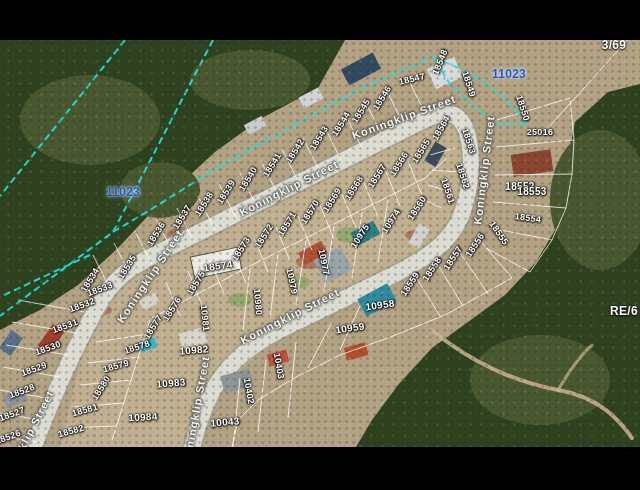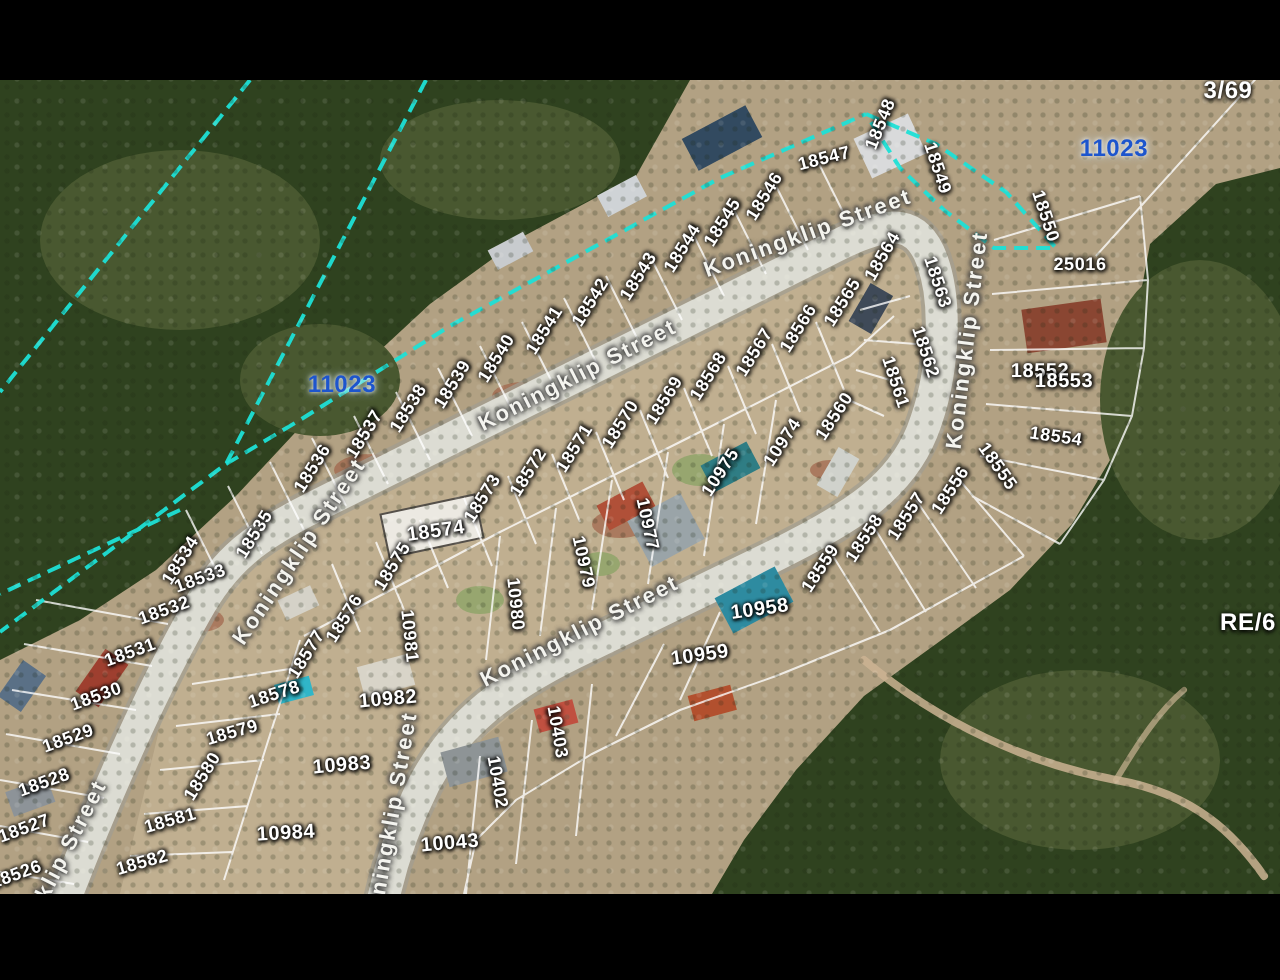--- a/index.html
+++ b/index.html
@@ -25,21 +25,21 @@
                  stroke-linejoin:round;stroke-linecap:round;opacity:.75;}
   .street-fill{stroke:var(--street,#dcdcd3);stroke-width:16;fill:none;
                stroke-linejoin:round;stroke-linecap:round;}
   .plines{stroke:var(--pline,#ffffff);stroke-width:1;opacity:.78;fill:none;}
   .cyan{stroke:var(--cyan,#1ee0d6);stroke-width:2;fill:none;stroke-dasharray:7 4;opacity:.95;}
   .map-label{position:absolute;white-space:nowrap;font-weight:bold;font-size:9px;color:#fff;
     text-shadow:0 0 2px #000,0 1px 2px #000,1px 0 2px #000;letter-spacing:.3px;pointer-events:none;}
   .street-label{font-size:11px;color:#f4f4ef;letter-spacing:1.1px;
     text-shadow:0 0 3px #555,0 1px 2px #333,0 -1px 2px #333;}
   .blue-label{font-size:12px;color:var(--blue,#1d55cd);
-    text-shadow:0 0 2px rgba(255,255,255,.95),0 0 5px rgba(205,230,255,.85);margin-left:48px;}
+    text-shadow:0 0 2px rgba(255,255,255,.95),0 0 5px rgba(205,230,255,.85);}
   .farm-label{font-size:12px;color:#fff;text-shadow:0 0 2px #000,0 1px 2px #000;}
 </style>
 </head>
 <body>
 
 <div class="screen">
   <div class="map">
 
     <svg width="640" height="407" viewBox="0 0 640 407">
       <g transform="translate(0,-40)">

